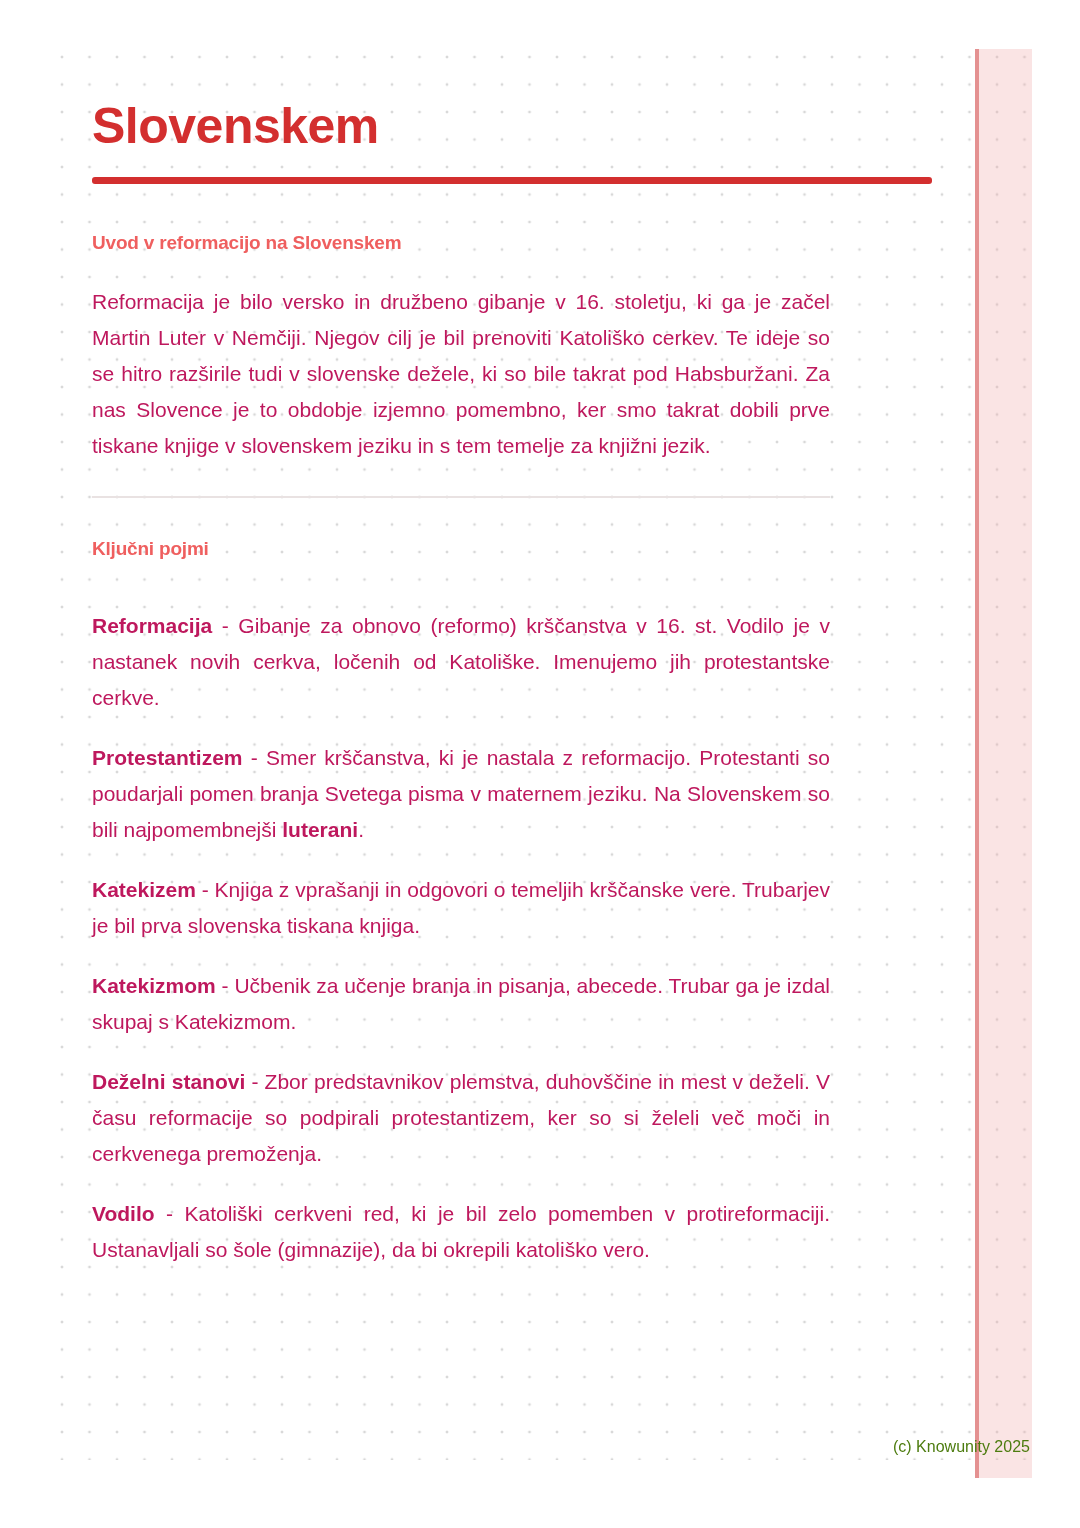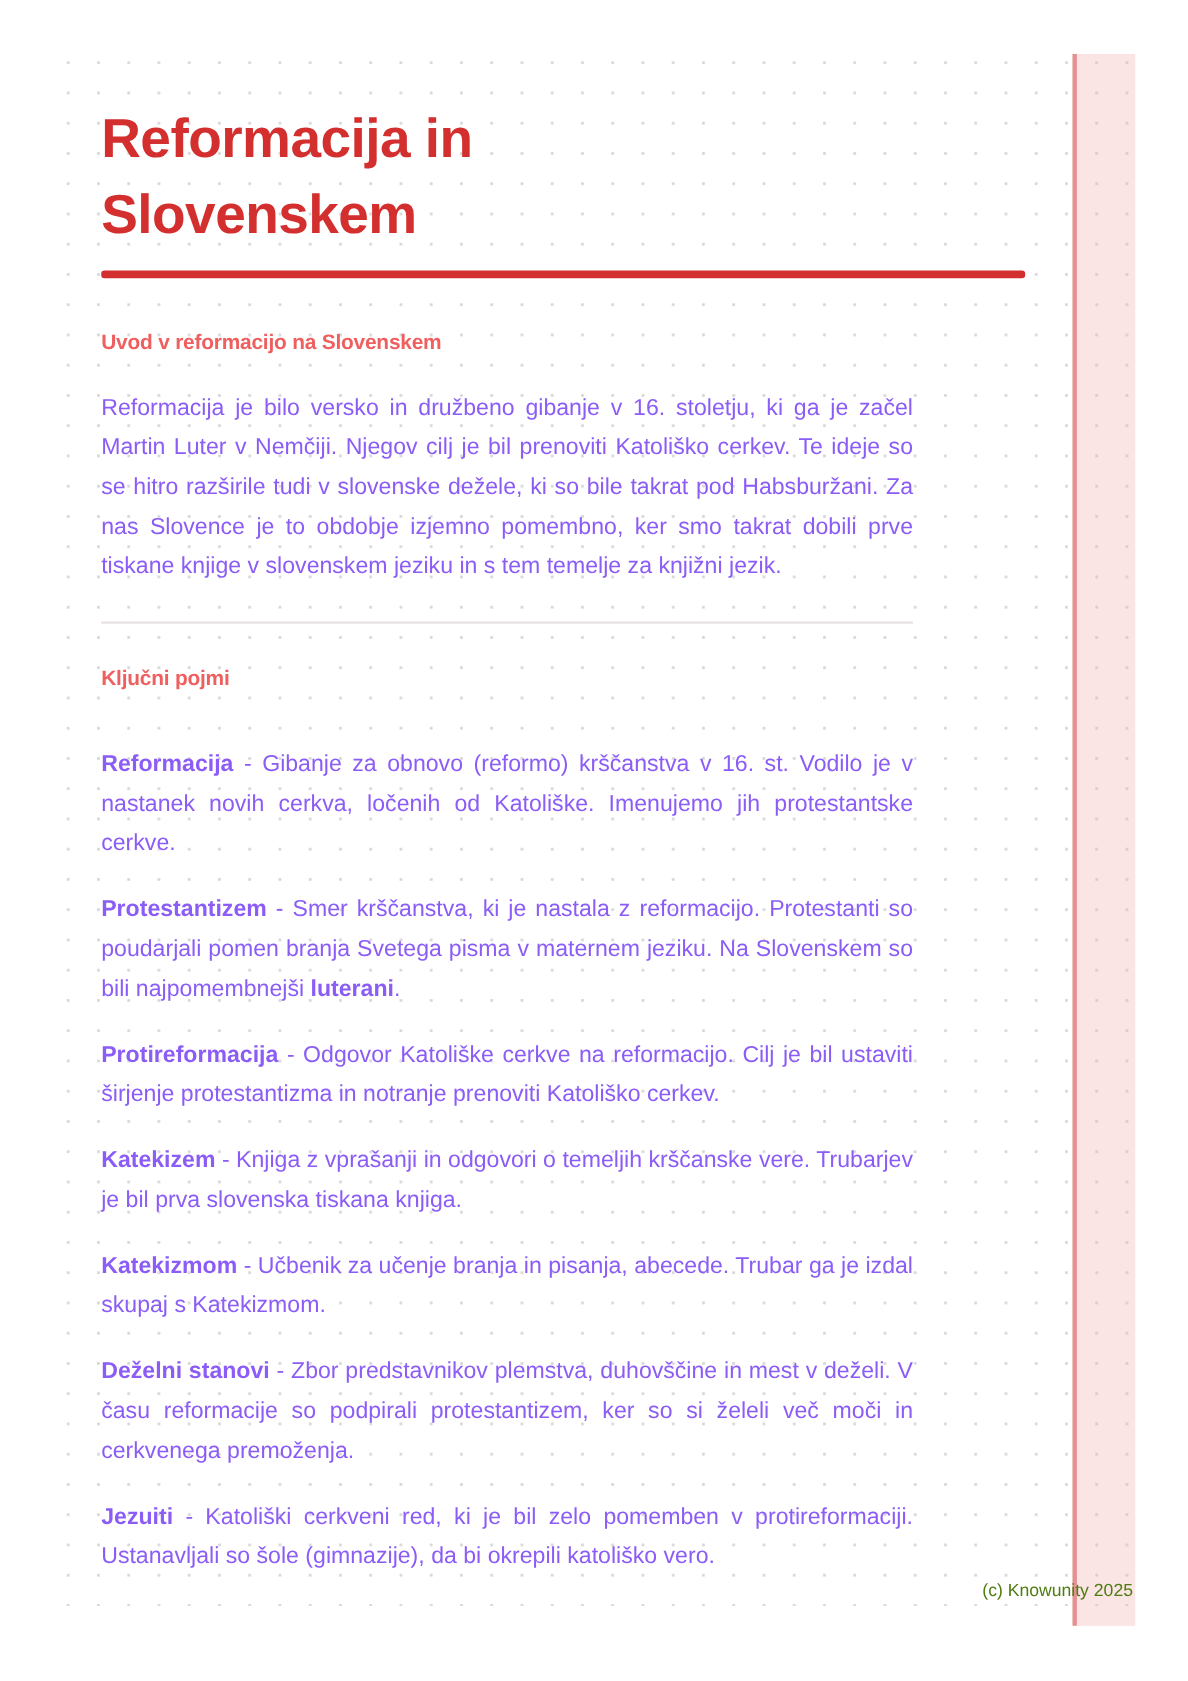--- a/index.html
+++ b/index.html
@@ -69,21 +69,21 @@
     font-weight: 700;
     color: #ef5f5f;
     letter-spacing: -0.2px;
   }
   h2.section-heading.second { margin-top: 34px; }
   p.body {
     width: 738px;
     margin: 24px 0 0 0;
     font-size: 21px;
     line-height: 36px;
-    color: #8b5cf6;
+    color: #be185d;
     text-align: justify;
     text-align-last: left;
   }
   p.body.def { }
   p.body.def.first { margin-top: 42px; }
   p.body strong { font-weight: 700; }
   .divider {
     margin-top: 32px;
     width: 738px;
     height: 2px;
@@ -104,45 +104,43 @@
 <body>
 
 <div class="page">
 
   <div class="paper"></div>
   <div class="stripe"></div>
 
   <div class="content">
 
     <h1 class="doc-title">
-      <span class="tline">Reformacija in</span>
       <span class="tline">Slovenskem</span>
     </h1>
 
     <div class="rule"></div>
 
     <h2 class="section-heading">Uvod v reformacijo na Slovenskem</h2>
 
     <p class="body">Reformacija je bilo versko in družbeno gibanje v 16. stoletju, ki ga je začel Martin Luter v Nemčiji. Njegov cilj je bil prenoviti Katoliško cerkev. Te ideje so se hitro razširile tudi v slovenske dežele, ki so bile takrat pod Habsburžani. Za nas Slovence je to obdobje izjemno pomembno, ker smo takrat dobili prve tiskane knjige v slovenskem jeziku in s tem temelje za knjižni jezik.</p>
 
     <div class="divider"></div>
 
     <h2 class="section-heading second">Ključni pojmi</h2>
 
     <p class="body def first"><strong>Reformacija</strong><span> - Gibanje za obnovo (reformo) krščanstva v 16. st. Vodilo je v nastanek novih cerkva, ločenih od Katoliške. Imenujemo jih protestantske cerkve.</span><strong></strong><span></span></p>
 
     <p class="body def"><strong>Protestantizem</strong><span> - Smer krščanstva, ki je nastala z reformacijo. Protestanti so poudarjali pomen branja Svetega pisma v maternem jeziku. Na Slovenskem so bili najpomembnejši </span><strong>luterani</strong><span>.</span></p>
 
-    <p class="body def"><strong>Protireformacija</strong><span> - Odgovor Katoliške cerkve na reformacijo. Cilj je bil ustaviti širjenje protestantizma in notranje prenoviti Katoliško cerkev.</span><strong></strong><span></span></p>
 
     <p class="body def"><strong>Katekizem</strong><span> - Knjiga z vprašanji in odgovori o temeljih krščanske vere. Trubarjev je bil prva slovenska tiskana knjiga.</span><strong></strong><span></span></p>
 
     <p class="body def"><strong>Katekizmom</strong><span> - Učbenik za učenje branja in pisanja, abecede. Trubar ga je izdal skupaj s Katekizmom.</span><strong></strong><span></span></p>
 
     <p class="body def"><strong>Deželni stanovi</strong><span> - Zbor predstavnikov plemstva, duhovščine in mest v deželi. V času reformacije so podpirali protestantizem, ker so si želeli več moči in cerkvenega premoženja.</span><strong></strong><span></span></p>
 
-    <p class="body def"><strong>Jezuiti</strong><span> - Katoliški cerkveni red, ki je bil zelo pomemben v protireformaciji. Ustanavljali so šole (gimnazije), da bi okrepili katoliško vero.</span><strong></strong><span></span></p>
+    <p class="body def"><strong>Vodilo</strong><span> - Katoliški cerkveni red, ki je bil zelo pomemben v protireformaciji. Ustanavljali so šole (gimnazije), da bi okrepili katoliško vero.</span><strong></strong><span></span></p>
 
   </div>
 
   <div class="watermark">(c) Knowunity 2025</div>
 
 </div>
 
 </body></html>

